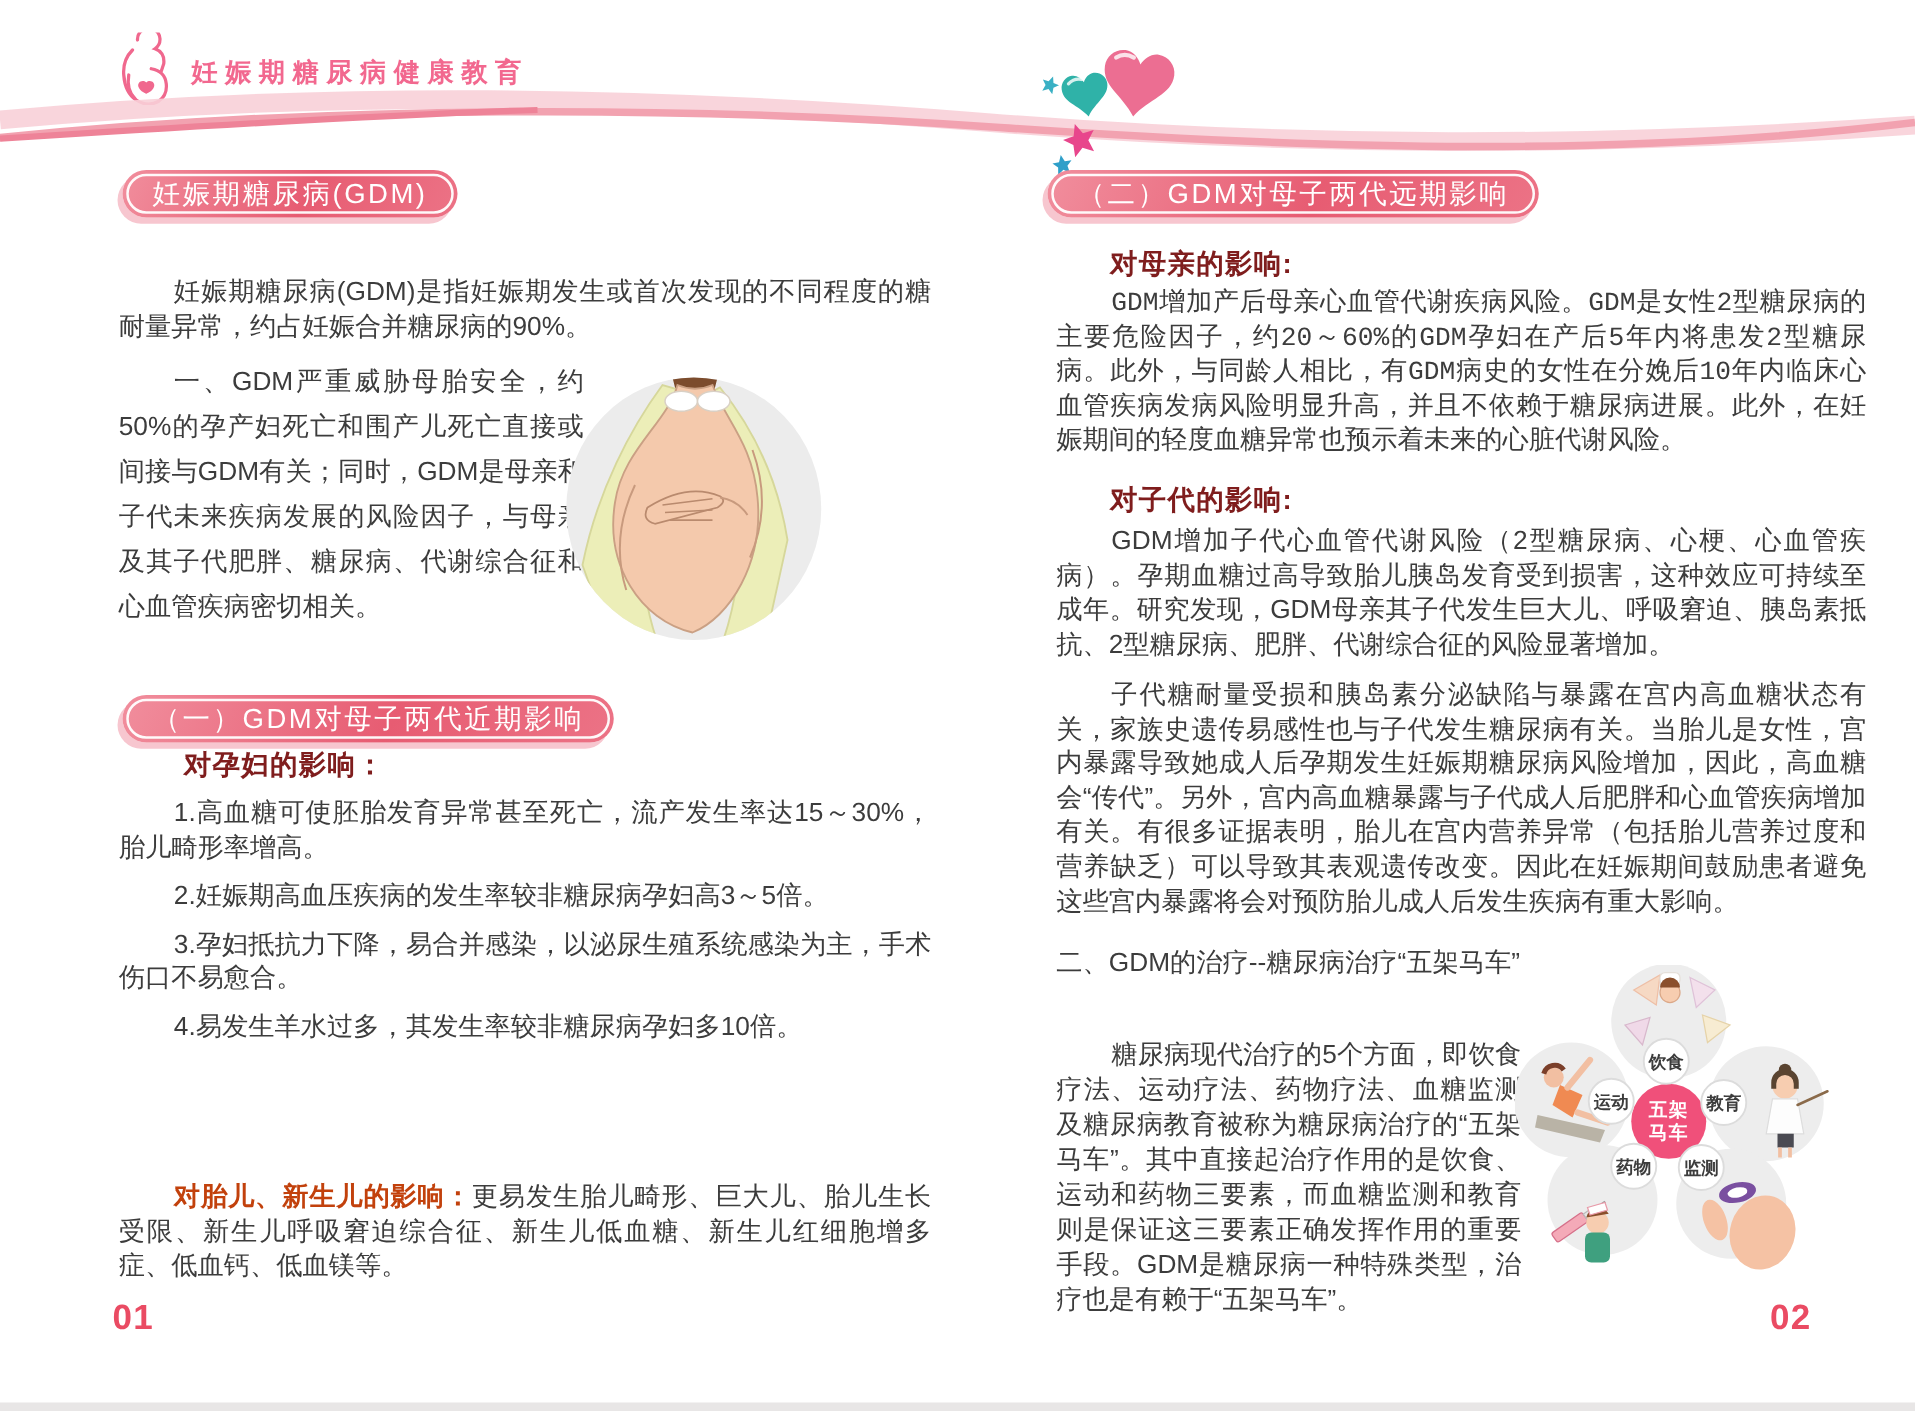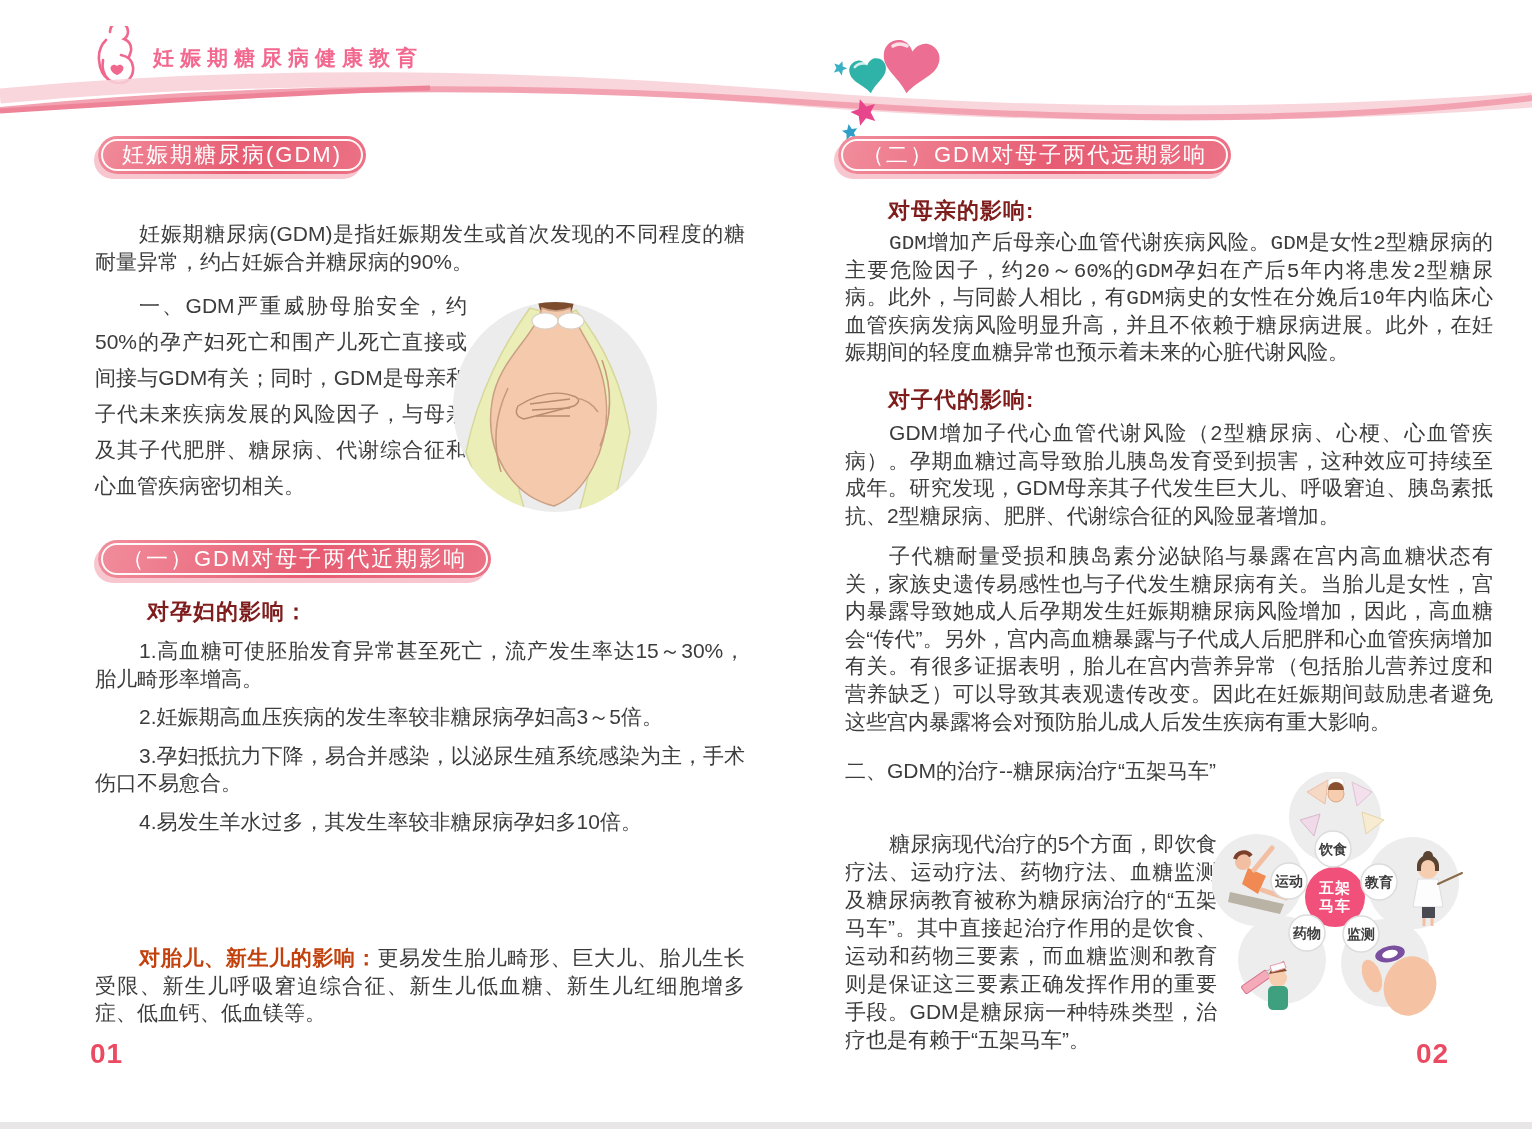--- a/index.html
+++ b/index.html
@@ -98,21 +98,21 @@
         <path d="M58,88 q-20,42 -7,84" fill="none" stroke="#c89a7e" stroke-width="1.6"></path>
         <path d="M152,60 q16,44 -2,86" fill="none" stroke="#c89a7e" stroke-width="1.6"></path>
         <g stroke="#b98a6e" stroke-width="1.4" fill="#f4c9ac">
           <path d="M68,106 q32,-20 58,-9 q6,4 -2,9 l-50,13 q-11,-3 -6,-13 z"></path>
           <path d="M80,104 l40,-5 M82,110 l38,-2 M86,116 l34,0" fill="none"></path>
         </g>
         <path d="M126,98 q14,2 22,14" fill="none" stroke="#c89a7e" stroke-width="1.6"></path>
       </g>
     </svg>
 
-    <div class="badge" style="left:98px;top:540px;align-items:center;">
+    <div class="badge" style="left:98px;top:556px;align-items:center;">
       <span>（一）GDM对母子两代近期影响</span>
     </div>
 
     <div class="red-head" style="left:147px;top:597px;">对孕妇的影响：</div>
 
     <div class="abs col-left body-text items" style="top:637px;">
       <p class="indent">1.高血糖可使胚胎发育异常甚至死亡，流产发生率达15～30%，胎儿畸形率增高。</p>
       <p class="indent">2.妊娠期高血压疾病的发生率较非糖尿病孕妇高3～5倍。</p>
       <p class="indent">3.孕妇抵抗力下降，易合并感染，以泌尿生殖系统感染为主，手术伤口不易愈合。</p>
       <p class="indent">4.易发生羊水过多，其发生率较非糖尿病孕妇多10倍。</p>

